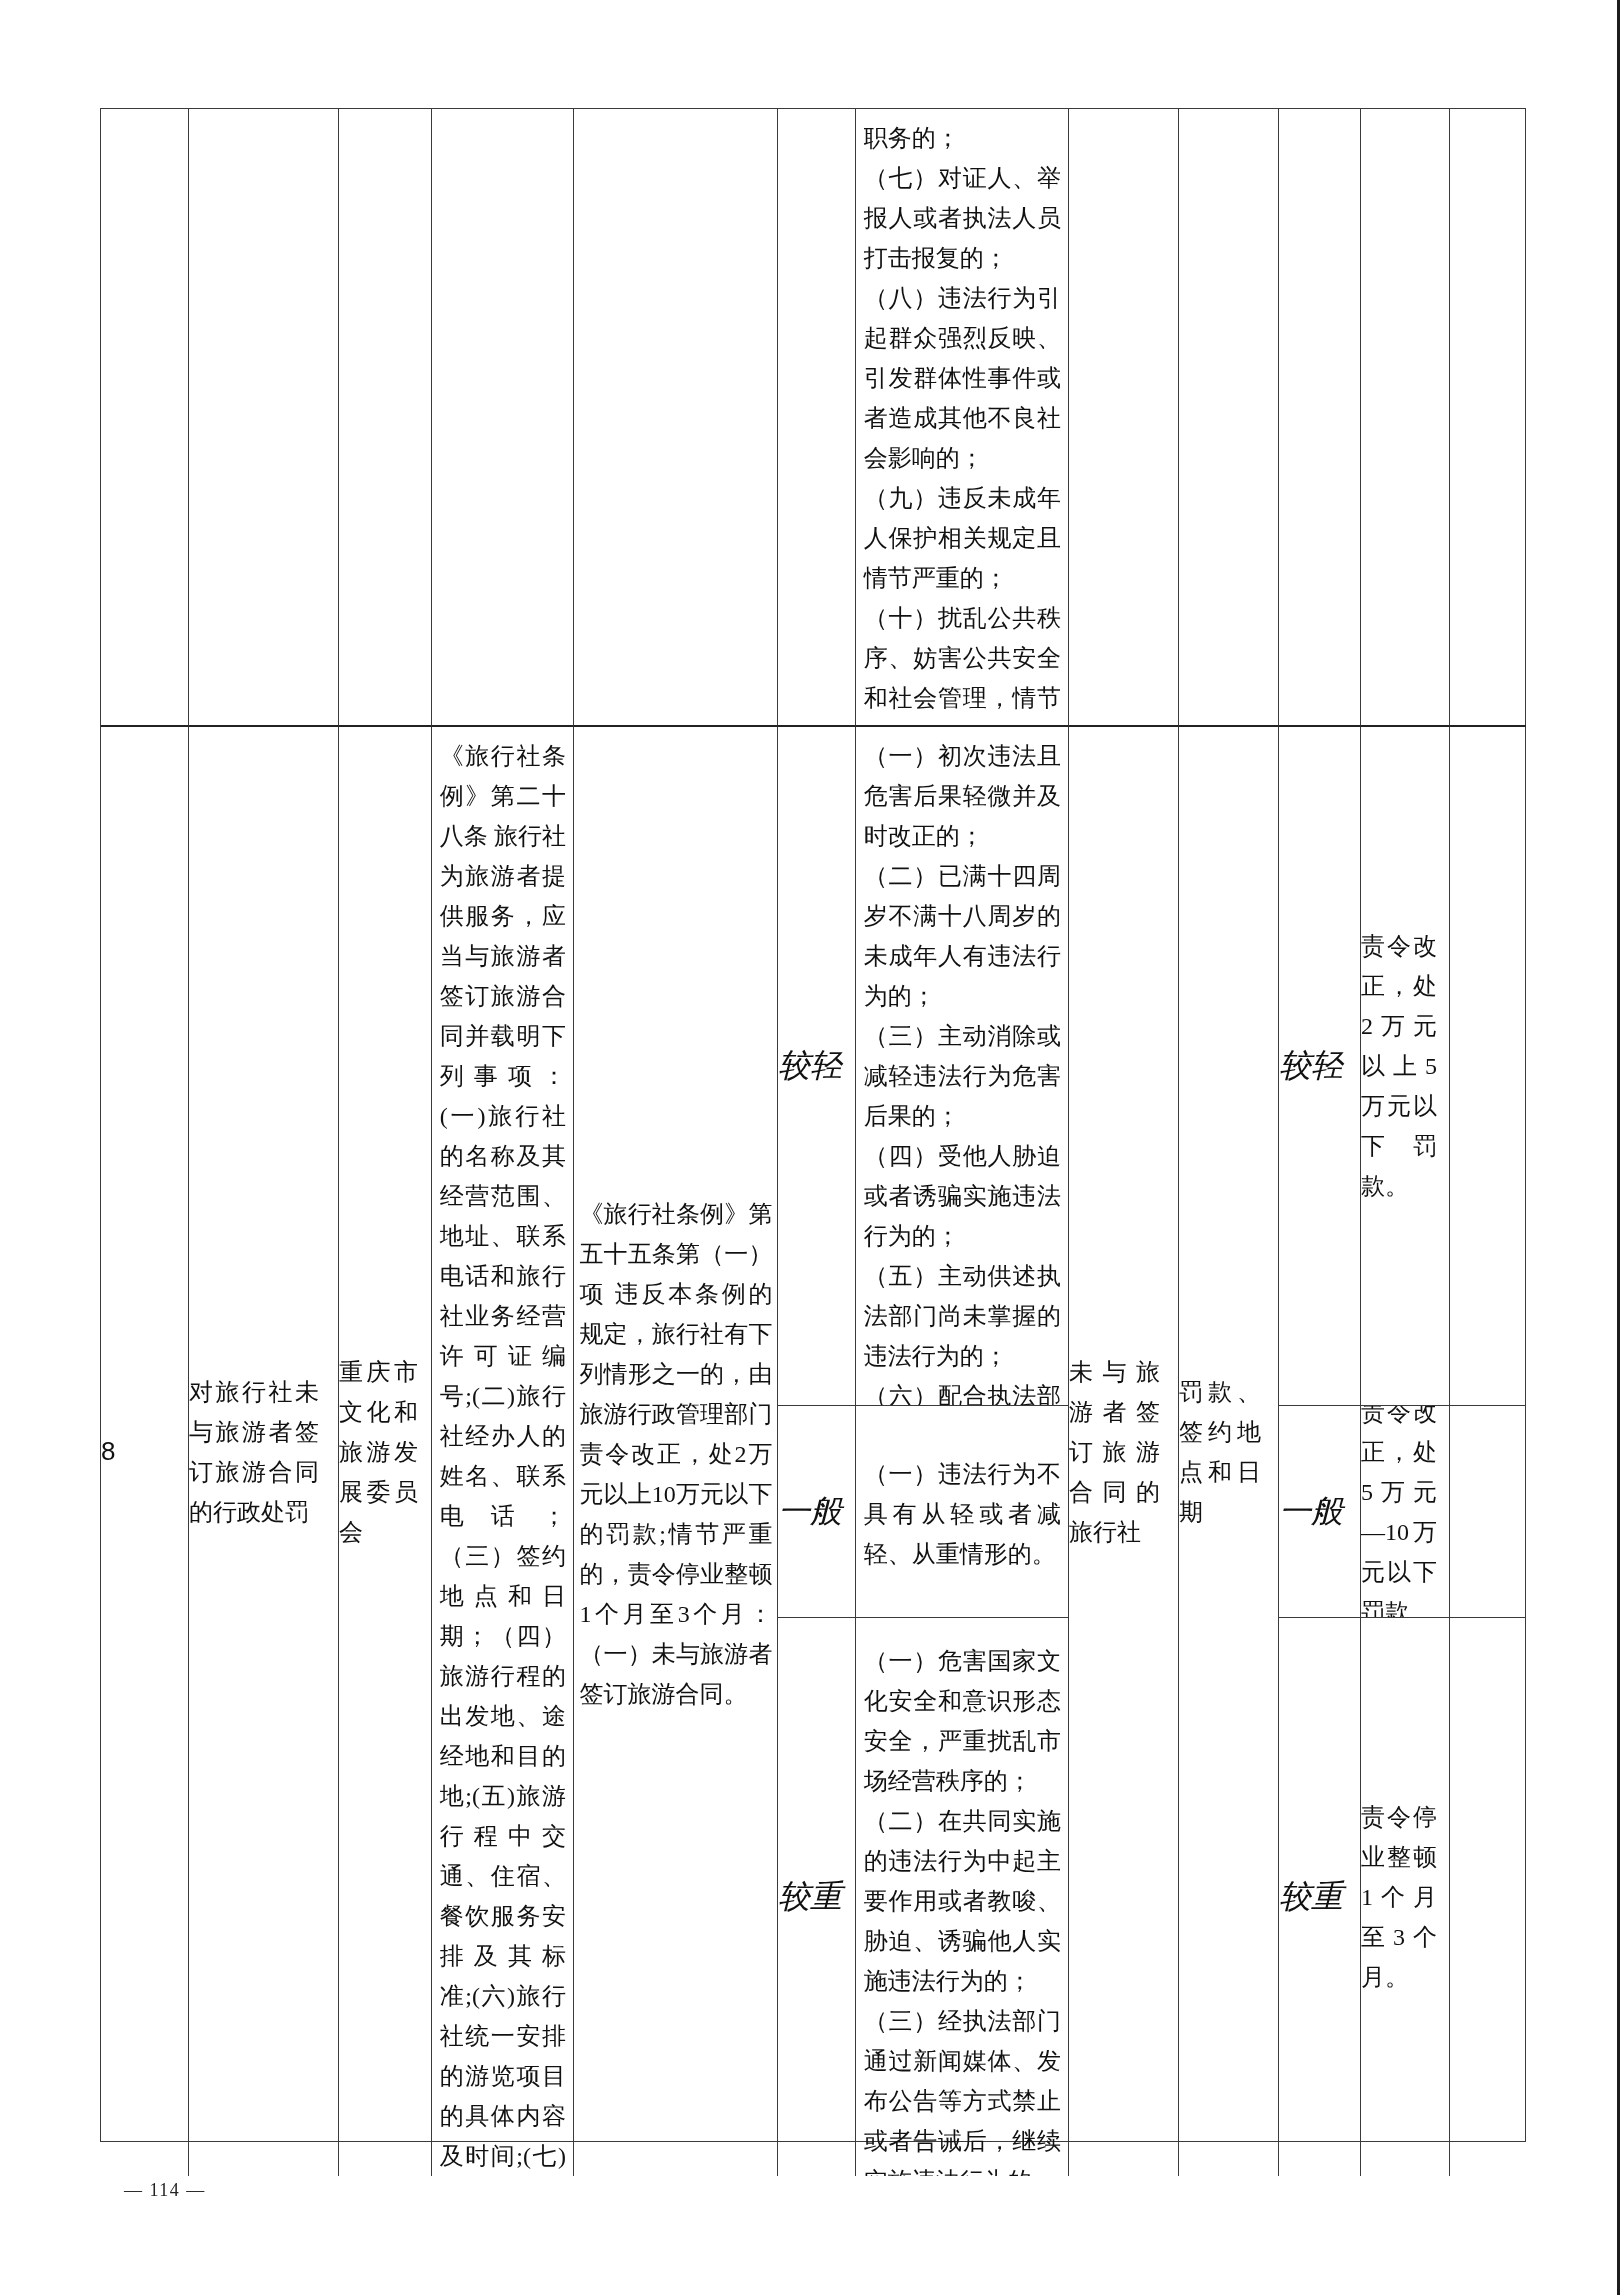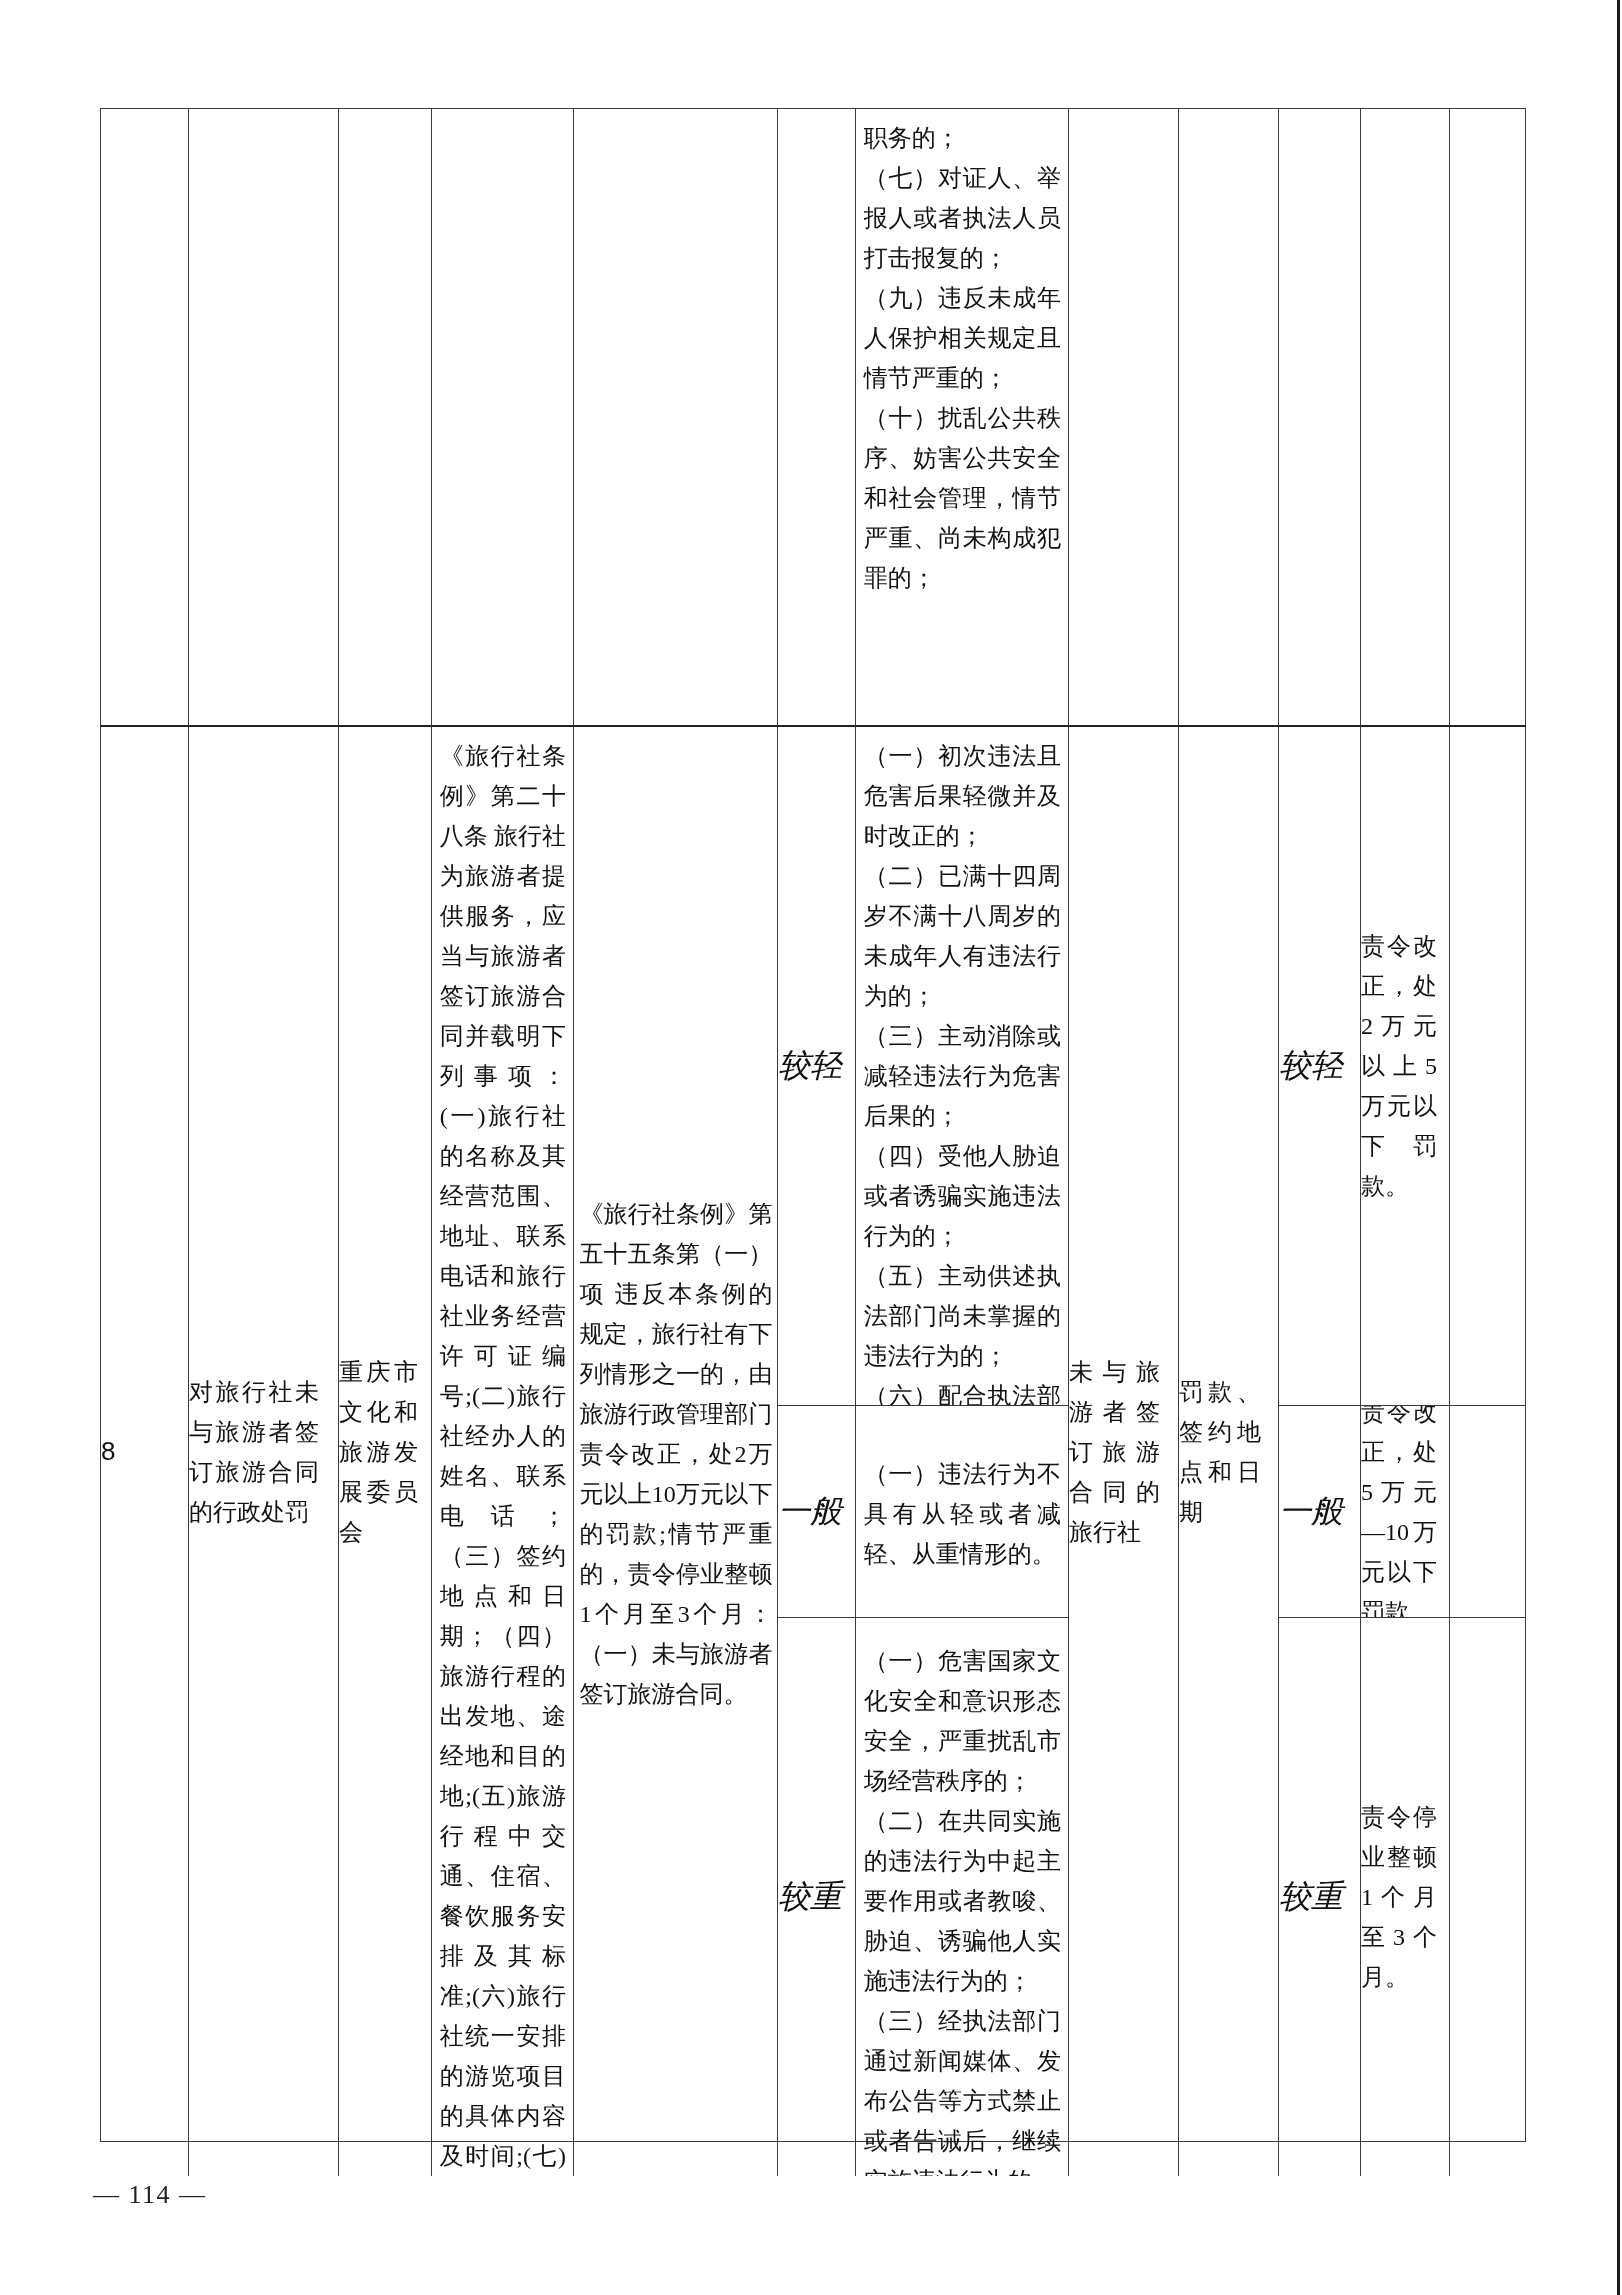--- a/index.html
+++ b/index.html
@@ -52,22 +52,22 @@
   }
   .blk-name  { width: 130px; }
   .blk-agency{ width: 79px; }
   .blk-subject { width: 91px; }
   .blk-types { width: 82px; }
   .level-label { font-size: 32px; font-style: italic; }
   .standard { width: 76px; }
   .pt30 { padding-top: 23px; }
   .footer {
     position: absolute;
-    left: 93px; top: 2180px;
-    font-size: 26px;
+    left: 124px; top: 2180px;
+    font-size: 18px;
     letter-spacing: 1.5px;
     color: #222;
   }
 </style>
 </head>
 <body>
 
 <div class="page">
 
   <div class="doc-table">
@@ -75,20 +75,21 @@
     <div class="cell thick" style="grid-area:1/1/2/2"></div>
     <div class="cell thick" style="grid-area:1/2/2/3"></div>
     <div class="cell thick" style="grid-area:1/3/2/4"></div>
     <div class="cell thick" style="grid-area:1/4/2/5"></div>
     <div class="cell thick" style="grid-area:1/5/2/6"></div>
     <div class="cell thick" style="grid-area:1/6/2/7"></div>
 
     <div class="cell thick txt pad" style="grid-area:1/7/2/8">
       <p>职务的；</p>
       <p>（七）对证人、举报人或者执法人员打击报复的；</p>
+      <p>（八）违法行为引起群众强烈反映、引发群体性事件或者造成其他不良社会影响的；</p>
       <p>（九）违反未成年人保护相关规定且情节严重的；</p>
       <p>（十）扰乱公共秩序、妨害公共安全和社会管理，情节严重、尚未构成犯罪的；</p>
 
     </div>
 
     <div class="cell thick" style="grid-area:1/8/2/9"></div>
     <div class="cell thick" style="grid-area:1/9/2/10"></div>
     <div class="cell thick" style="grid-area:1/10/2/11"></div>
     <div class="cell thick" style="grid-area:1/11/2/12"></div>
     <div class="cell thick no-r" style="grid-area:1/12/2/13"></div>

